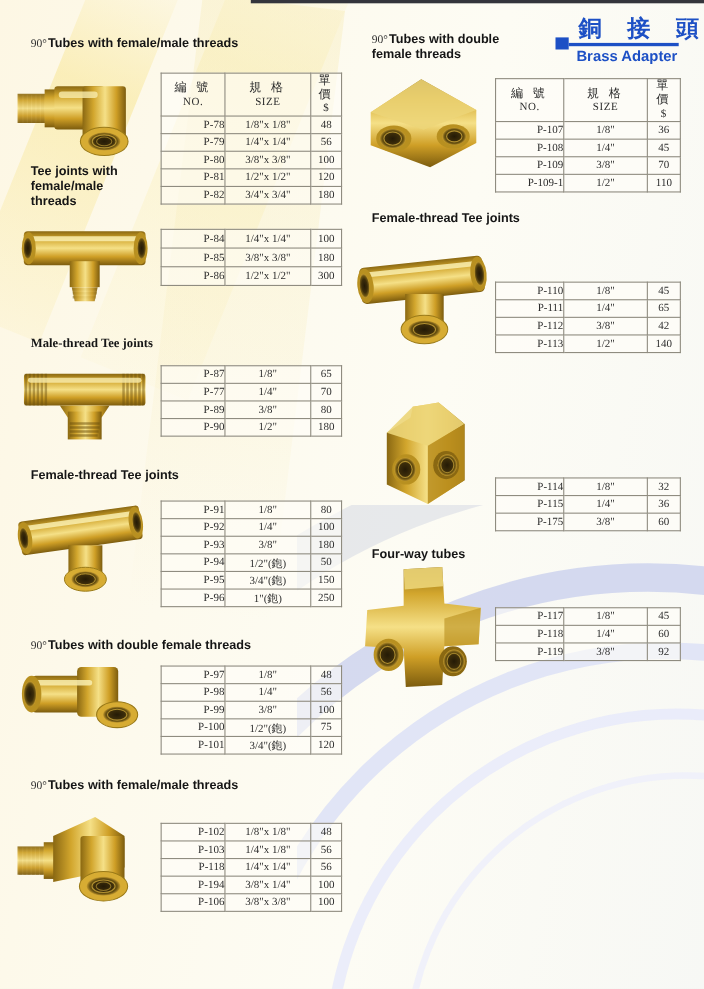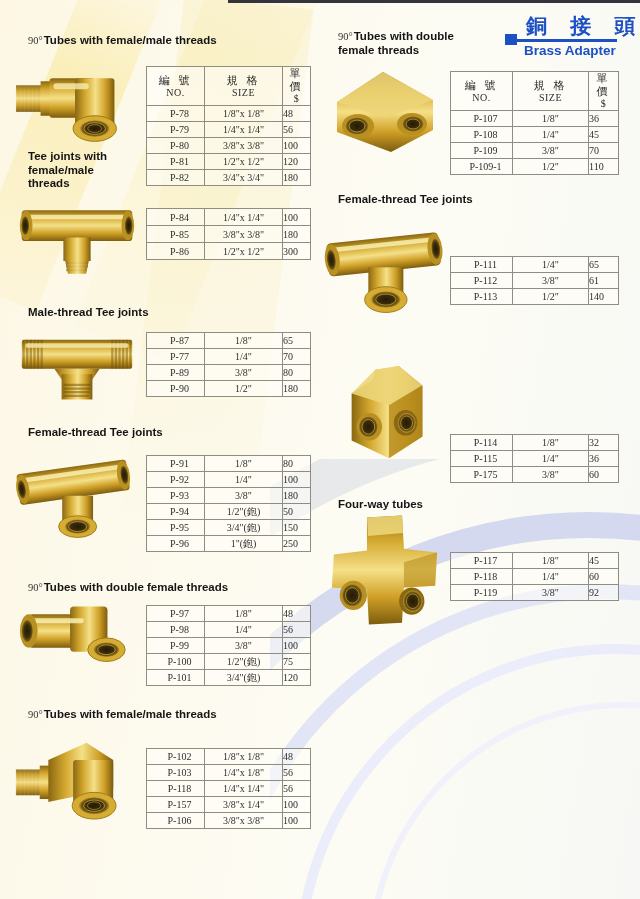--- a/index.html
+++ b/index.html
@@ -35,23 +35,23 @@
   .sec-title{position:absolute;margin:0;font-weight:bold;font-size:11.5px;line-height:1.18;color:#151515;}
   .deg{font-family:"Liberation Serif",serif;font-weight:normal;font-size:10.5px;color:#333;margin-right:1px;}
   
   .photo{position:absolute;}
   
   .ptable{position:absolute;border-collapse:collapse;background:rgba(255,254,249,.6);
           font-family:"Liberation Serif",serif;color:#2d2d2d;}
   .ptable td,.ptable th{border:1px solid #8f8c80;padding:0;}
   .ptable td{height:15px;font-size:10px;}
   .ptable.rh17 td{height:16px;}
-  .ptable td.c-no{text-align:center;padding-left:8px;}
+  .ptable td.c-no{text-align:right;padding-left:8px;}
   .ptable td.c-size{text-align:center;}
-  .ptable td.c-price{text-align:left;}
+  .ptable td.c-price{text-align:center;}
   .ptable th{vertical-align:middle;font-weight:normal;}
   .hz{font-size:11px;letter-spacing:3px;line-height:13px;}
   .he{font-size:10px;letter-spacing:.5px;line-height:12px;}
 </style>
 </head>
 <body>
 
 <div class="page">
 
   <div class="deco band1"></div>
@@ -195,21 +195,21 @@
           <td class="c-price">180</td>
         </tr>
         <tr>
           <td class="c-no">P-86</td>
           <td class="c-size">1/2"x 1/2"</td>
           <td class="c-price">300</td>
         </tr>
       </tbody>
   </table>
 
-  <h3 class="sec-title" style="left:28px;top:306px;width:220px;"><span>Male-thread Tee joints</span></h3>
+  <h3 class="sec-title" style="left:28px;top:306px;width:220px;font-family:Liberation Serif, serif;"><span>Male-thread Tee joints</span></h3>
   <div class="photo" style="left:18px;top:318px;">
     <svg width="118" height="86" viewBox="0 0 130 95">
       <rect x="4" y="24" width="122" height="32" rx="3" fill="url(#gH)"></rect>
       <path d="M6,24 v32 M10,24 v32 M14,24 v32 M18,24 v32 M22,24 v32 M26,24 v32" stroke="#6b4f0c" stroke-width="2.5" opacity=".45"></path>
       <path d="M104,24 v32 M108,24 v32 M112,24 v32 M116,24 v32 M120,24 v32 M124,24 v32" stroke="#6b4f0c" stroke-width="2.5" opacity=".45"></path>
       <rect x="8" y="28" width="114" height="5" rx="2.5" fill="#f9eeb0" opacity=".8"></rect>
       <path d="M40,56 h50 l-8,12 h-34 Z" fill="url(#gV)"></path>
       <rect x="48" y="62" width="34" height="28" fill="url(#gV)"></rect>
       <path d="M50,74 h30 M50,78 h30 M50,82 h29 M50,86 h28" stroke="#6b4f0c" stroke-width="2.5" opacity=".5"></path>
     </svg>
@@ -379,21 +379,21 @@
           <td class="c-no">P-103</td>
           <td class="c-size">1/4"x 1/8"</td>
           <td class="c-price">56</td>
         </tr>
         <tr>
           <td class="c-no">P-118</td>
           <td class="c-size">1/4"x 1/4"</td>
           <td class="c-price">56</td>
         </tr>
         <tr>
-          <td class="c-no">P-157</td>
+          <td class="c-no">P-194</td>
           <td class="c-size">3/8"x 1/4"</td>
           <td class="c-price">100</td>
         </tr>
         <tr>
           <td class="c-no">P-106</td>
           <td class="c-size">3/8"x 3/8"</td>
           <td class="c-price">100</td>
         </tr>
       </tbody>
   </table>
@@ -475,28 +475,33 @@
     </svg>
   </div>
   <table class="ptable" style="left:450px;top:256px;">
     <colgroup>
         <col style="width:62px">
         <col style="width:76px">
         <col style="width:30px">
       </colgroup>
     <tbody>
         <tr>
+          <td class="c-no">P-110</td>
+          <td class="c-size">1/8"</td>
+          <td class="c-price">45</td>
+        </tr>
+        <tr>
           <td class="c-no">P-111</td>
           <td class="c-size">1/4"</td>
           <td class="c-price">65</td>
         </tr>
         <tr>
           <td class="c-no">P-112</td>
           <td class="c-size">3/8"</td>
-          <td class="c-price">61</td>
+          <td class="c-price">42</td>
         </tr>
         <tr>
           <td class="c-no">P-113</td>
           <td class="c-size">1/2"</td>
           <td class="c-price">140</td>
         </tr>
       </tbody>
   </table>
 
   <div class="photo" style="left:332px;top:360px;">

